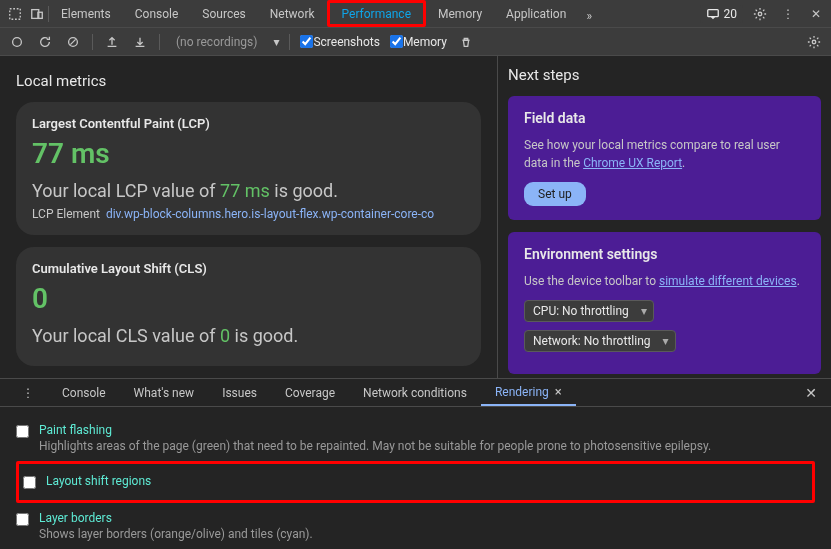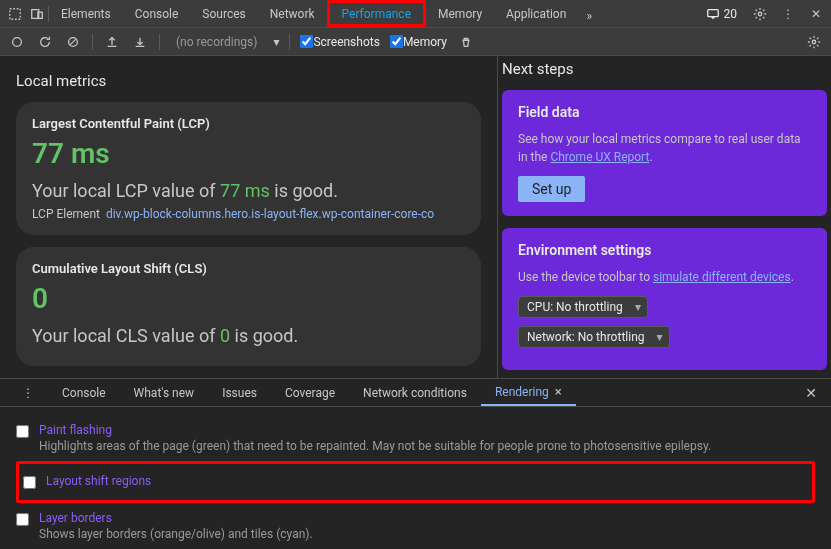--- a/index.html
+++ b/index.html
@@ -13,46 +13,46 @@
 .errcount{display:flex;align-items:center;gap:4px;background:#3c3c3c;padding:2px 6px;border-radius:3px;color:#e8e8e8}
 .toolbar{background:#3c3c3c;height:28px;display:flex;align-items:center;padding:0 8px;gap:10px;border-bottom:1px solid #4a4a4a}
 .tbicon{width:18px;height:18px;display:flex;align-items:center;justify-content:center;color:#c7c7c7;cursor:pointer}
 .sep{width:1px;height:16px;background:#5a5a5a}
 .recordings{color:#999;padding:0 6px}
 .dropdown-arrow{color:#c7c7c7}
 .chk{display:flex;align-items:center;gap:0;color:#e8e8e8}
 .chk input{accent-color:#1a73e8}
 .main{display:flex;height:322px}
 .left{width:497px;padding:16px;overflow:hidden}
-.right{flex:1;border-left:1px solid #4a4a4a;padding:4px}
+.right{flex:1;border-left:1px solid #4a4a4a;padding:10px}
 h2{font-size:15px;font-weight:400;margin-bottom:12px}
 h3{font-size:14px;font-weight:600;margin-bottom:10px}
 .card{background:#333;border-radius:18px;padding:14px 16px;margin-bottom:12px}
 .metric-title{font-size:13px;font-weight:600;margin-bottom:6px}
 .metric-value{font-size:28px;font-weight:600;color:#63c266;margin-bottom:10px}
 .metric-desc{font-size:18px;color:#c7c7c7;margin-bottom:6px}
 .metric-desc .good{color:#63c266}
 .metric-element{font-size:12px;color:#c7c7c7}
 .metric-element .sel{color:#8bb4f7}
-.rcard{background:#6d28d9;border-radius:6px;padding:14px 16px;margin-bottom:12px}
+.rcard{background:#4c1d95;border-radius:6px;padding:14px 16px;margin-bottom:12px}
 .rcard p{color:#c7c7c7;line-height:1.5;margin-bottom:10px}
 .link{color:#8bb4f7;text-decoration:underline;cursor:pointer}
-.btn{background:#8bb4f7;color:#1f1f1f;border:none;border-radius:2px;padding:5px 14px;font-size:14px;cursor:pointer}
+.btn{background:#8bb4f7;color:#1f1f1f;border:none;border-radius:9px;padding:5px 14px;font-size:12px;cursor:pointer}
 .select{background:#3c3c3c;border:1px solid #5a5a5a;color:#e8e8e8;border-radius:4px;padding:3px 24px 3px 8px;font-size:12px;margin-bottom:8px;position:relative;display:inline-block;min-width:130px}
 .select::after{content:"▾";position:absolute;right:6px;top:3px;color:#aaa}
 .drawer{border-top:1px solid #4a4a4a;background:#242424}
 .drawer-tabs{height:28px;display:flex;align-items:center;padding:0 8px;border-bottom:1px solid #4a4a4a}
 .dtab{padding:0 14px;height:100%;display:flex;align-items:center;color:#c7c7c7;cursor:pointer;font-size:12px;gap:6px}
 .dtab.active{color:#8bb4f7;border-bottom:2px solid #8bb4f7}
 .dtab .x{color:#c7c7c7;font-size:13px}
 .drawer-close{margin-left:auto;color:#c7c7c7;font-size:14px;cursor:pointer;padding:0 6px}
 .options{padding:10px 16px}
 .opt{display:flex;gap:10px;padding:6px 0;align-items:flex-start}
 .opt input{margin-top:2px;width:13px;height:13px}
-.opt-text .t{font-size:12px;color:#8b5cf6;margin-bottom:2px}
+.opt-text .t{font-size:12px;color:#5eead4;margin-bottom:2px}
 .opt-text .d{font-size:12px;color:#999}
 .highlight{border:3px solid red;border-radius:2px;padding:4px;margin:2px 0}
 svg{width:14px;height:14px;stroke:currentColor;fill:none;stroke-width:1.5}
 </style>
 </head>
 <body>
 
 <div class="topbar">
   <div class="icon">
       <svg viewBox="0 0 16 16">

